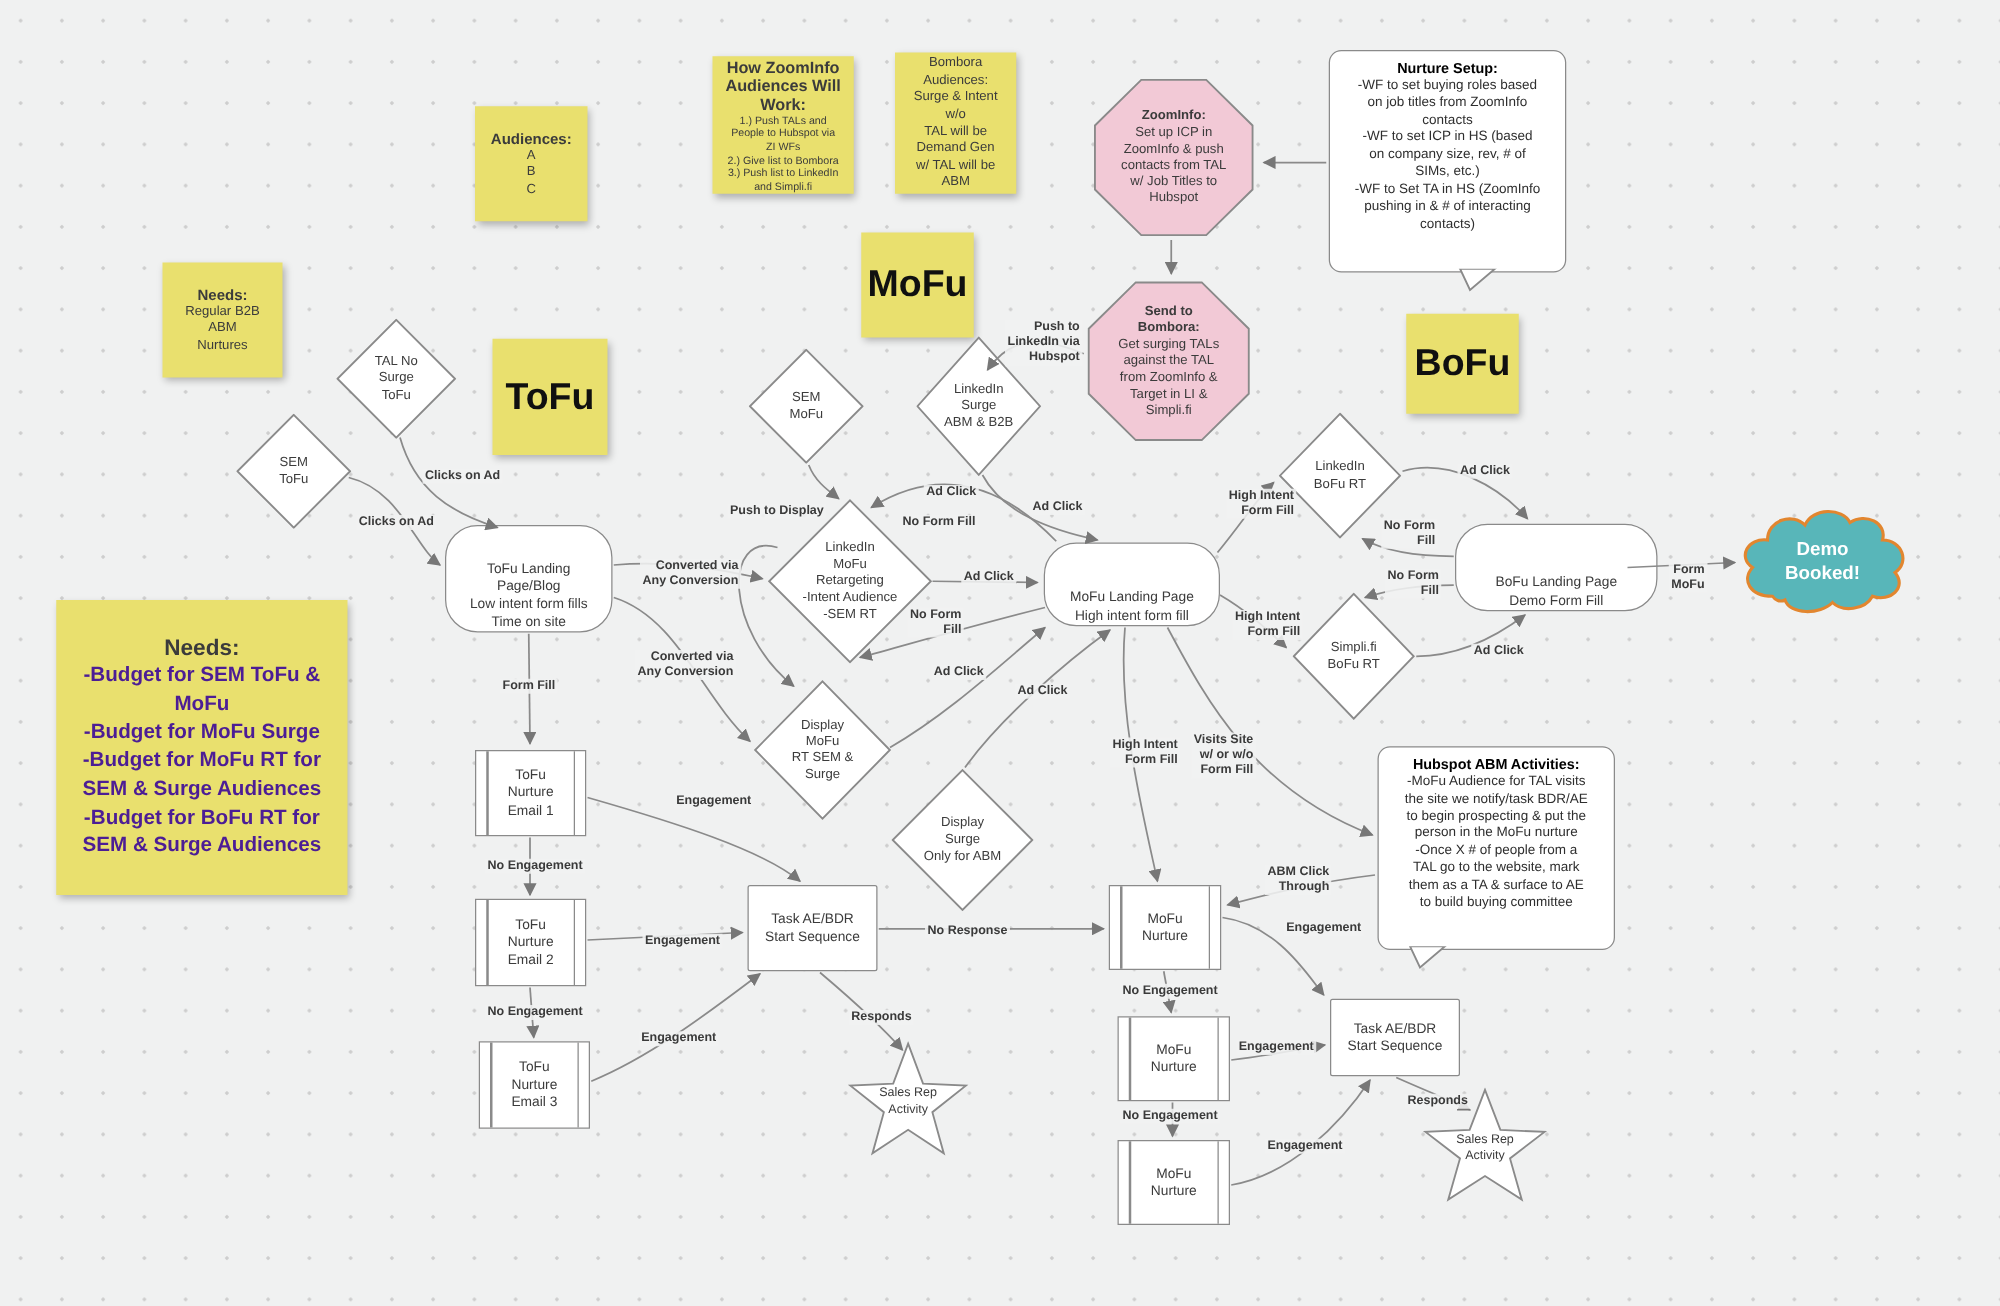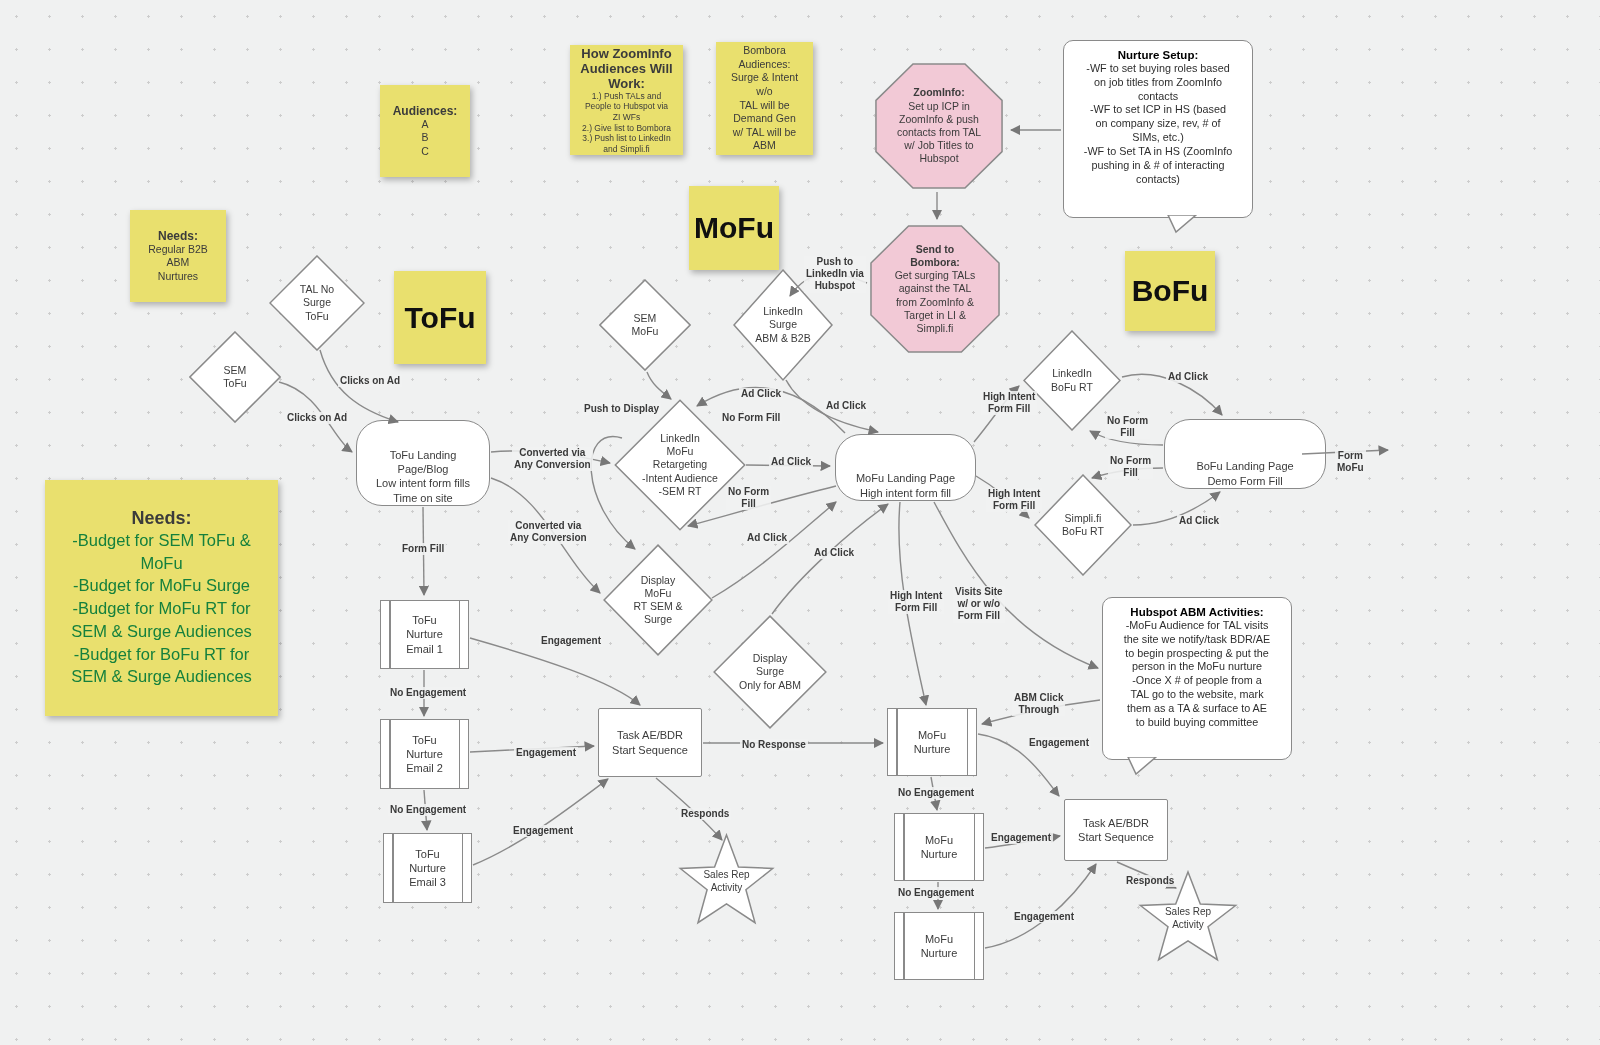--- a/index.html
+++ b/index.html
@@ -12,21 +12,21 @@
   }
   .node { position:absolute; display:flex; align-items:center; justify-content:center;
           flex-direction:column; text-align:center; color:#3b3b3b; z-index:1; }
   .pre { white-space:pre-line; }
   
   .sticky { background:#e9e06e; box-shadow:2px 3px 6px rgba(0,0,0,.28); padding:6px; }
   .sticky .t { font-weight:700; font-size:12px; }
   .sticky .b { font-size:11px; line-height:1.3; }
   .sticky.big-label { font-size:30px; font-weight:700; color:#101010; }
   .sticky.needs-big .t { font-size:18px; }
-  .sticky.needs-big .b { font-size:16.5px; line-height:1.38; color:#15803d; }
+  .sticky.needs-big .b { font-size:16.5px; line-height:1.38; color:#4c1d95;font-weight:bold; }
   .sticky.tiny .t { font-size:13px; }
   .sticky.tiny .b { font-size:8.5px; line-height:1.25; }
   .sticky.small .b { font-size:10.5px; }
   
   .shape-svg { position:absolute; inset:0; width:100%; height:100%; }
   .shape-label { position:relative; z-index:1; font-size:10.5px; line-height:1.26; white-space:pre-line; }
   .shape-label .t { font-weight:700; white-space:pre-line; }
   
   .term { background:#fff; border:1.5px solid #8a8a8a; border-radius:26px; font-size:11px; line-height:1.3;justify-content:flex-end; }
   .proc { background:#fff; border:1.5px solid #8a8a8a; font-size:11px; line-height:1.3; }
@@ -34,21 +34,21 @@
   .proc::before { left:8px; } .proc::after { right:8px; }
   .rect { background:#fff; border:1.5px solid #8a8a8a; border-radius:2px; font-size:11px; line-height:1.3; }
   
   .callout { position:absolute; background:#fff; border:1.5px solid #8a8a8a; border-radius:10px;
              padding:8px 9px; text-align:center; z-index:1; }
   .callout .t { font-weight:700; font-size:11.5px; margin-bottom:1px; }
   .callout .b { font-size:10.8px; line-height:1.28; white-space:pre-line; color:#2e2e2e; }
   .tail { position:absolute; z-index:0; }
   
   .elabel { position:absolute; font-size:10px; font-weight:700; color:#3a3a3a; white-space:pre-line;
-            text-align:center; line-height:1.22; background:rgba(240,241,241,.88); padding:0 2px; z-index:3; }
+            text-align:right; line-height:1.22; background:rgba(240,241,241,.88); padding:0 2px; z-index:3; }
   
   .arrows { position:absolute; inset:0; z-index:2; pointer-events:none; }
   .cloud-label { position:relative; z-index:1; color:#fff; font-weight:700; font-size:15px; line-height:1.3; white-space:pre-line; }
 </style>
 </head>
 <body>
 
 <div class="canvas">
 
   <div class="node sticky small" style="left:380px;top:85px;width:90px;height:92px">
@@ -312,20 +312,27 @@
   </div>
 
   <div class="node" style="left:1138px;top:870px;width:100px;height:97px">
     <svg class="shape-svg" viewBox="0 0 100 100" preserveAspectRatio="none">
       <polygon points="50,2 62.3,35 97.6,36.6 70,58.5 79.4,92.5 50,73 20.6,92.5 30,58.5 2.4,36.6 37.7,35" fill="#ffffff" stroke="#8a8a8a" stroke-width="1.5" vector-effect="non-scaling-stroke"></polygon>
     </svg>
     <div class="shape-label" style="font-size:10px">Sales Rep
 Activity</div>
   </div>
 
+  <div class="node" style="left:1388px;top:402px;width:140px;height:94px">
+    <svg class="shape-svg" viewBox="0 0 140 94" preserveAspectRatio="none">
+      <path d="M 30 75 C 12 75 5 62 14 52 C 2 44 10 28 26 30 C 26 14 46 8 56 18 C 62 4 86 4 92 16 C 104 8 122 16 118 30 C 134 30 140 48 128 56 C 138 68 124 80 110 75 C 104 86 86 88 78 80 C 68 90 44 90 40 78 C 36 80 32 78 30 75 Z" fill="#58b6b9" stroke="#e2862f" stroke-width="2.5"></path>
+    </svg>
+    <div class="cloud-label">Demo
+Booked!</div>
+  </div>
 
   <svg class="arrows" width="1600" height="1045">
     <defs>
       <marker id="ah" viewBox="0 0 10 10" refX="9" refY="5" markerWidth="7.5" markerHeight="7.5" orient="auto-start-reverse">
         <path d="M0,0 L10,5 L0,10 z" fill="#777777"></path>
       </marker>
     </defs>
     <g fill="none" stroke="#8a8a8a" stroke-width="1.4" marker-end="url(#ah)">
       <path d="M279,382 C320,392 332,438 352,452"></path>
       <path d="M320,350 C332,392 360,410 398,422"></path>

